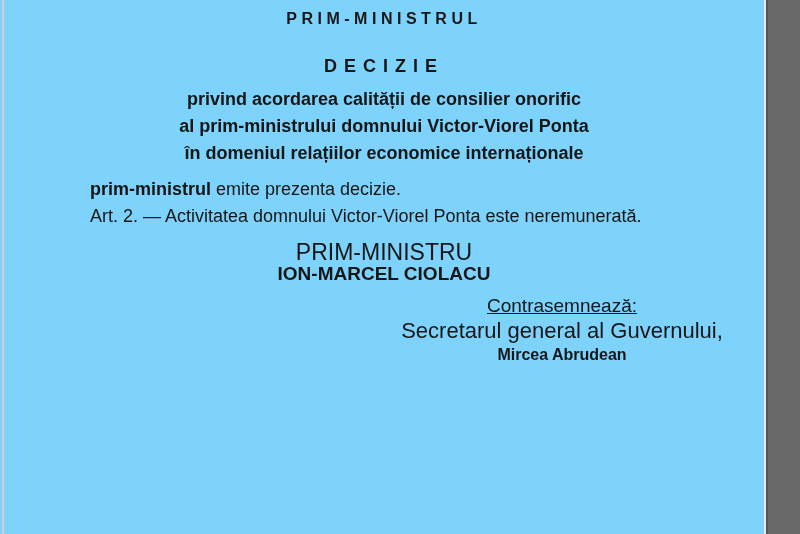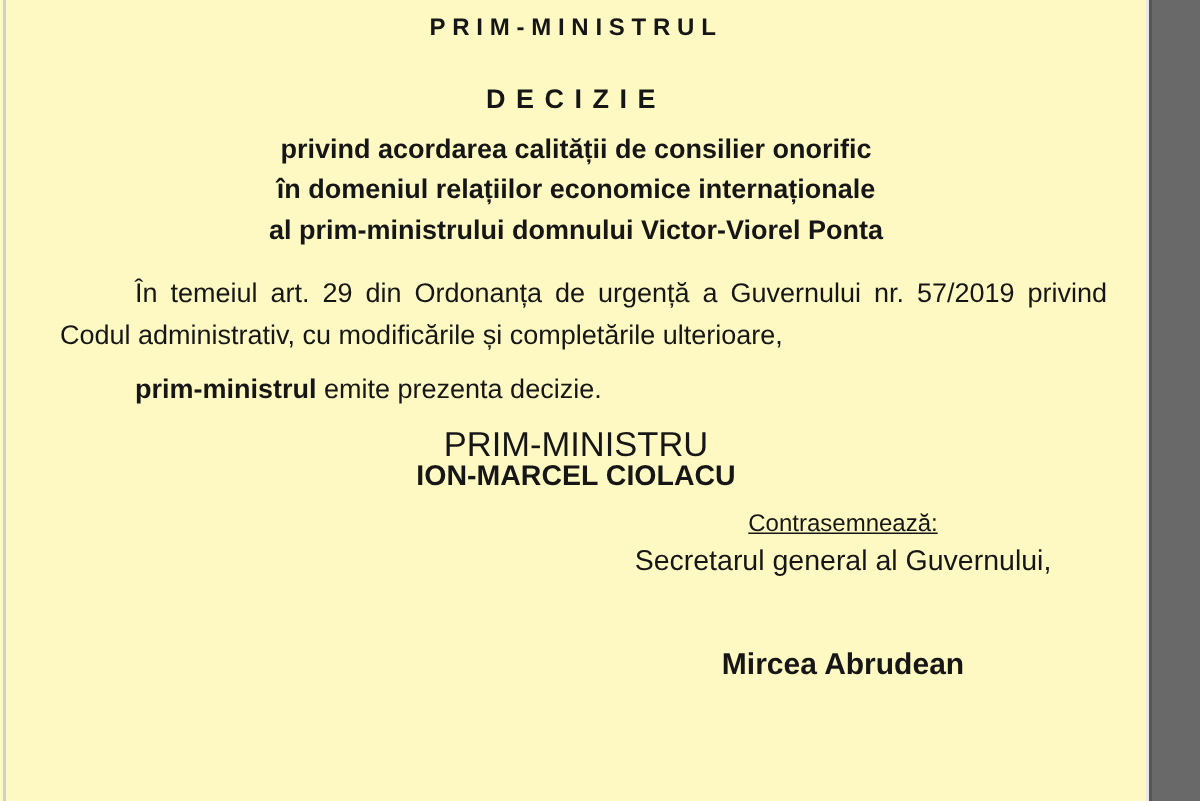--- a/index.html
+++ b/index.html
@@ -4,21 +4,21 @@
 <style>
   html, body { margin: 0; padding: 0; }
   body {
     font-family: "Liberation Sans", "DejaVu Sans", sans-serif;
     background: #ffffff;
   }
   .stage {
     position: relative;
     width: 800px;
     height: 534px;
-    background: #fef9c3;
+    background: #7dd3fc;
     overflow: hidden;
   }
   
   .left-edge-line {
     position: absolute;
     left: 2px; top: 0;
     width: 2px; height: 534px;
     background: #cfcfcf;
   }
   
@@ -90,62 +90,61 @@
     font-weight: bold;
     font-size: 19px;
     line-height: 23px;
   }
   .countersign {
     width: 360px;
     margin: 8px 26px 0 auto;
     text-align: center;
   }
   .cs-heading {
-    font-size: 16px;
+    font-size: 19px;
     line-height: 25px;
   }
   .cs-heading .underlined { text-decoration: underline; }
   .cs-role {
-    font-size: 19px;
+    font-size: 22px;
     line-height: 25px;
   }
   .cs-name {
     font-weight: bold;
-    font-size: 20px;
+    font-size: 16px;
     line-height: 23px;
-    margin-top: 45px;
   }
 </style>
 </head>
 <body>
 
 <div class="stage">
 
   <div class="left-edge-line"></div>
 
   <div class="doc">
 
     <div class="letterhead">PRIM-MINISTRUL</div>
 
     <div class="title">DECIZIE</div>
 
     <div class="subtitle">
       <div>privind acordarea calității de consilier onorific</div>
+      <div>al prim-ministrului domnului Victor-Viorel Ponta</div>
       <div>în domeniul relațiilor economice internaționale</div>
-      <div>al prim-ministrului domnului Victor-Viorel Ponta</div>
     </div>
 
     <div class="body-text">
-      <div class="para para-preamble">În temeiul art. 29 din Ordonanța de urgență a Guvernului nr. 57/2019 privind Codul administrativ, cu modificările și completările ulterioare,</div>
 
       <div class="para para-issuer">
         <span class="bold">prim-ministrul</span><span> emite prezenta decizie.</span>
       </div>
 
 
+      <div class="para para-art2">Art. 2. — Activitatea domnului Victor-Viorel Ponta este neremunerată.</div>
     </div>
 
     <div class="sig-role">PRIM-MINISTRU</div>
 
     <div class="sig-name">ION-MARCEL CIOLACU</div>
 
     <div class="countersign">
       <div class="cs-heading">
         <span class="underlined">Contrasemnează:</span>
       </div>

